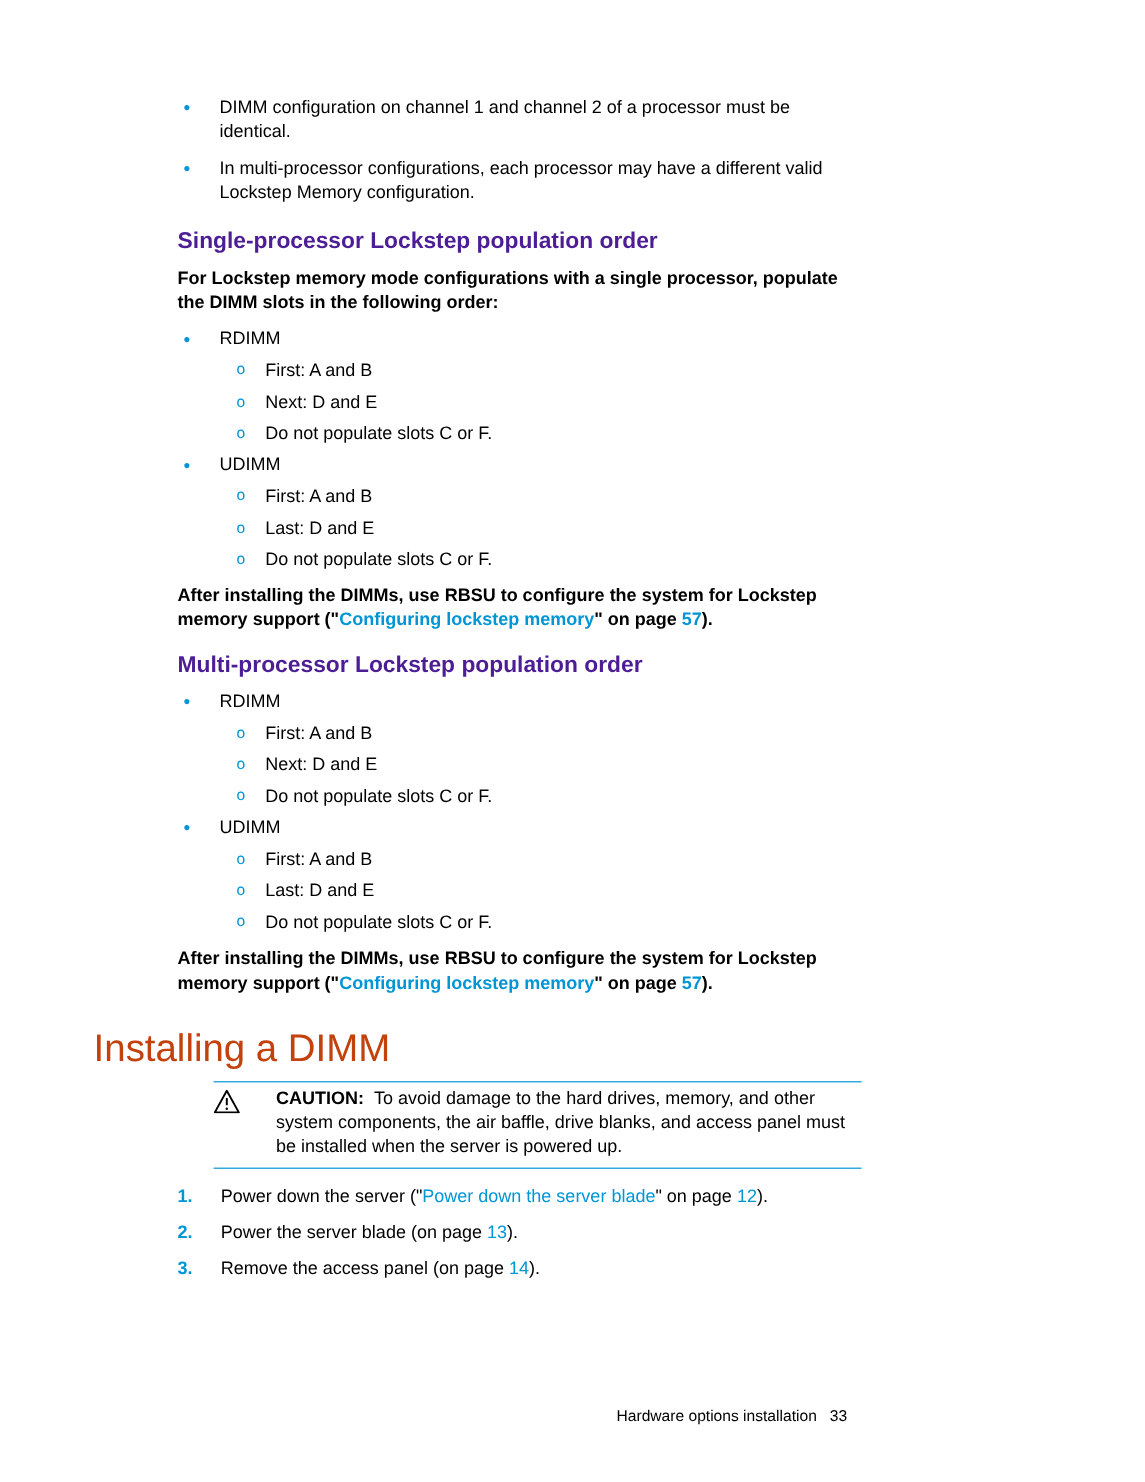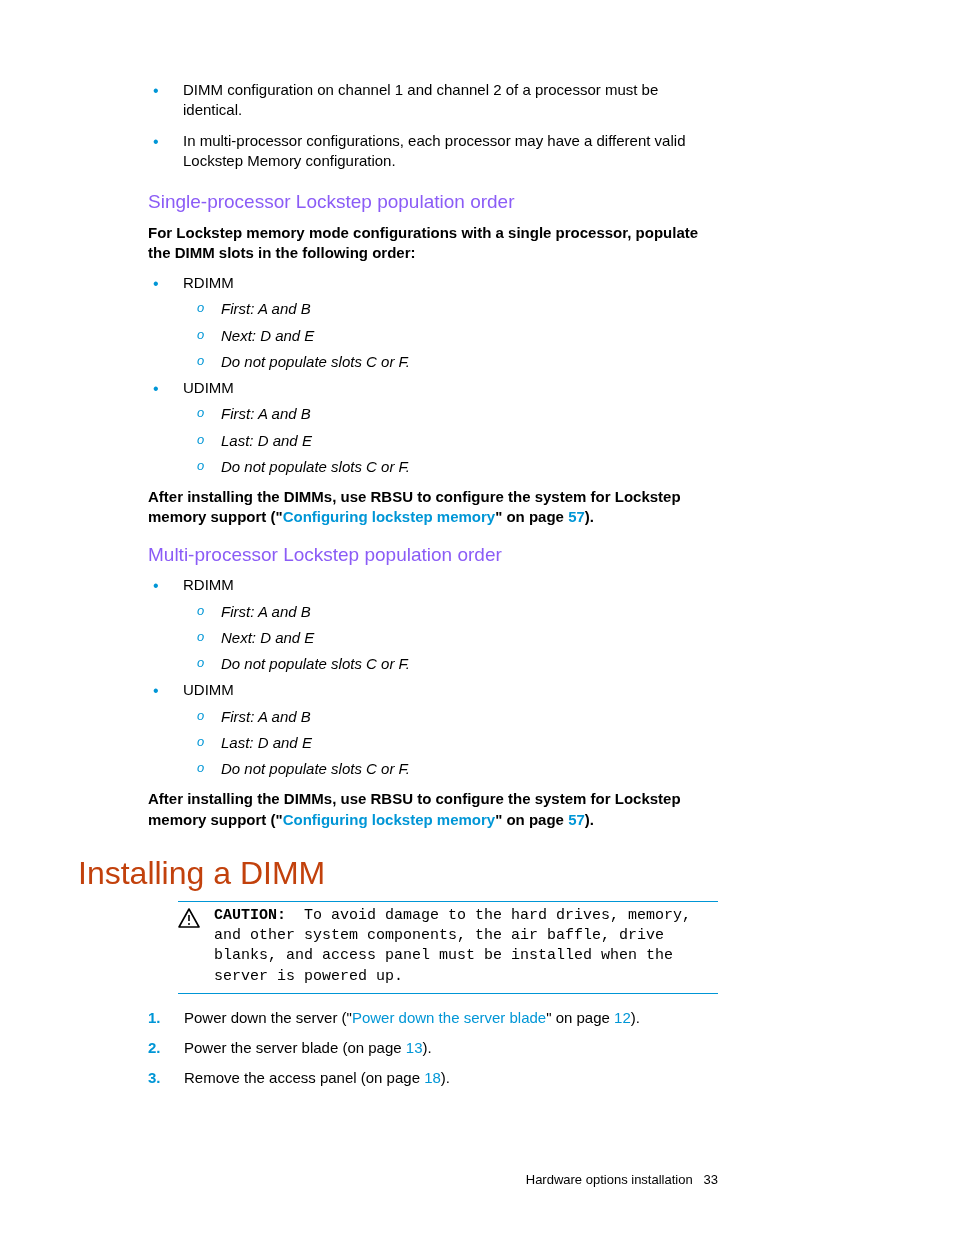--- a/index.html
+++ b/index.html
@@ -31,22 +31,22 @@
   }
   ul.top-bullets > li::before {
     content: "•";
     position: absolute;
     left: 0;
     top: 0;
     color: #0096d6;
     font-size: 16px;
   }
   h3.blue-sub {
-    color: #8b5cf6;
-    font-weight: normal;
+    color: #4c1d95;
+    font-weight: bold;
     font-size: 19px;
     margin: 14px 0 8px 0;
     padding-left: 70px;
   }
   p.body {
     margin: 0 0 10px 0;
     padding-left: 70px;
     font-weight: bold;
   }
   ul.bul {
@@ -64,21 +64,20 @@
     position: absolute;
     left: 0;
     top: 0;
     color: #0096d6;
     font-size: 16px;
   }
   ul.sub {
     list-style: none;
     padding-left: 14px;
     margin: 6px 0 0 0;
-    font-style: italic;
   }
   ul.sub > li {
     position: relative;
     padding-left: 24px;
     margin-bottom: 6px;
   }
   ul.sub > li::before {
     content: "o";
     position: absolute;
     left: 0;
@@ -93,22 +92,21 @@
     font-size: 32px;
     margin: 22px 0 6px 0;
   }
   .caution-box {
     margin-left: 100px;
     border-top: 1px solid #0096d6;
     border-bottom: 1px solid #0096d6;
     padding: 4px 0 6px 0;
     display: flex;
     align-items: flex-start;
-    gap: 14px;
-    font-family: Liberation Mono, monospace;
+    gap: 30px;
   }
   .caution-box .icon {
     flex: 0 0 22px;
     padding-top: 2px;
   }
   .caution-box .text {
     flex: 1;
     font-size: 15px;
     line-height: 1.35;
   }
@@ -129,21 +127,21 @@
     content: counter(step) ".";
     position: absolute;
     left: 0;
     top: 0;
     color: #0096d6;
     font-weight: bold;
   }
   .footer {
     position: absolute;
     bottom: 46px;
-    right: 78px;
+    right: 90px;
     font-size: 13px;
     text-align: center;
   }
 </style>
 </head>
 <body>
 
 <div class="page">
 
   <ul class="top-bullets">
@@ -214,21 +212,21 @@
   </div>
 
   <ol class="numlist">
     <li>
       <span>Power down the server ("</span><span class="link">Power down the server blade</span><span>" on page </span><span class="link">12</span><span>).</span>
     </li>
     <li>
       <span>Power the server blade (on page </span><span class="link">13</span><span>).</span>
     </li>
     <li>
-      <span>Remove the access panel (on page </span><span class="link">18</span><span>).</span>
+      <span>Remove the access panel (on page </span><span class="link">14</span><span>).</span>
     </li>
   </ol>
 
   <div class="footer">
     <span>Hardware options installation</span>&nbsp;&nbsp;&nbsp;<span>33</span>
   </div>
 
 </div>
 
 </body></html>

